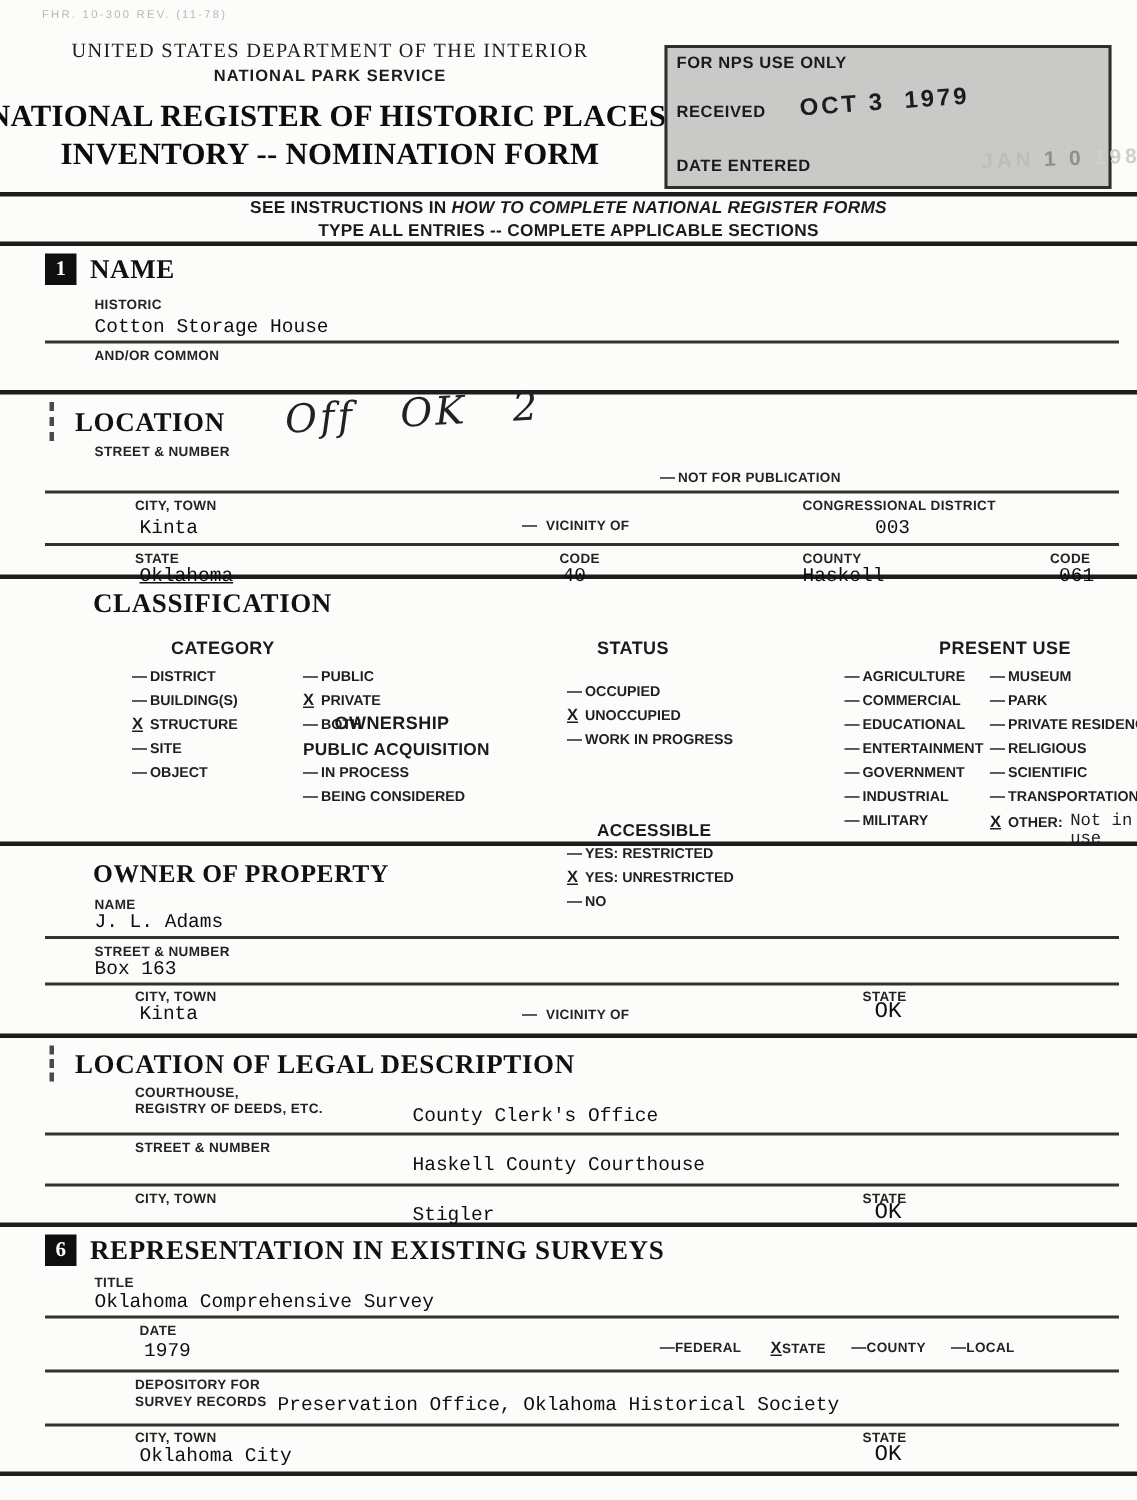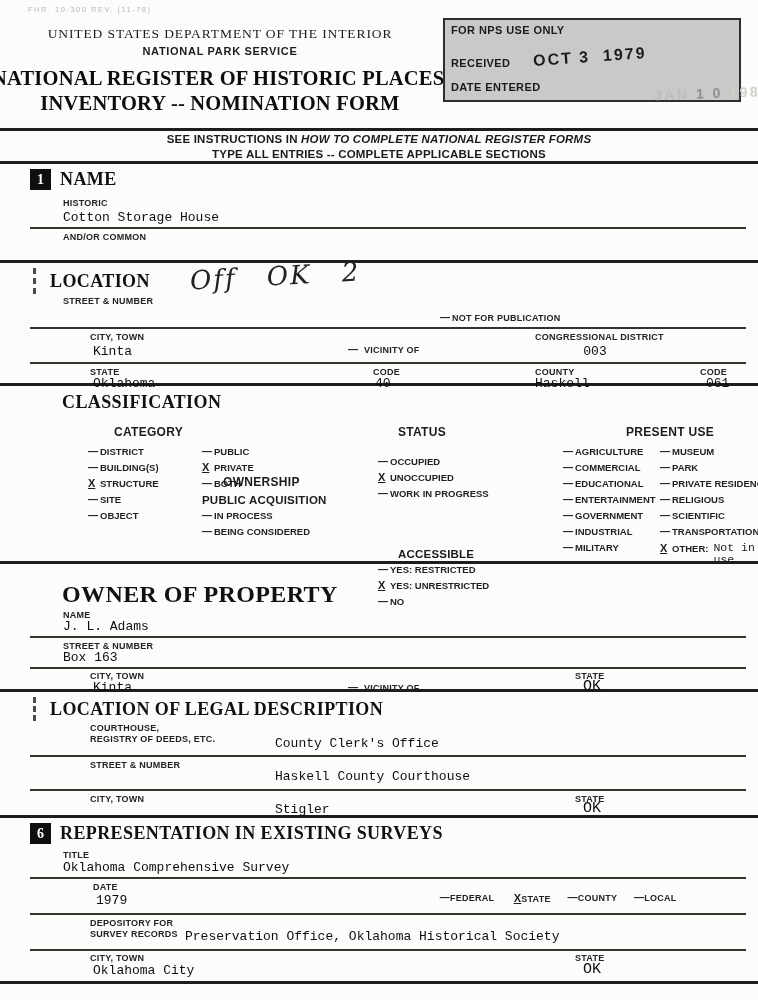--- a/index.html
+++ b/index.html
@@ -51,21 +51,21 @@
 
   <div class="abs" style="left:0;top:0;width:758px;height:128px;">
     <div class="abs formnum" style="left:28px;top:5px;">FHR. 10-300  REV. (11-78)</div>
     <div class="abs" style="left:0;top:26px;width:440px;">
       <div class="hdr-dept">UNITED STATES DEPARTMENT OF THE INTERIOR</div>
       <div class="hdr-agency">NATIONAL PARK SERVICE</div>
     </div>
     <div class="abs bigtitle" style="left:-8px;top:66px;">NATIONAL REGISTER OF HISTORIC PLACES</div>
     <div class="abs bigtitle" style="left:0;top:91px;width:440px;text-align:center;">INVENTORY -- NOMINATION FORM</div>
 
-    <div class="abs npsbox" style="left:443px;top:18px;width:298px;height:84px;">
+    <div class="abs npsbox" style="left:443px;top:30px;width:298px;height:96px;">
       <div class="abs npslbl" style="left:6px;top:4px;">FOR NPS USE ONLY</div>
       <div class="abs npslbl" style="left:6px;top:37px;">RECEIVED</div>
       <div class="abs stamp" style="left:88px;top:28px;">OCT 3  1979</div>
       <div class="abs npslbl" style="left:6px;bottom:6px;">DATE ENTERED</div>
       <div class="abs faintstamp" style="left:158px;top:50px;">
         <span style="color:#bdbdbb;">JAN</span><span style="color:#8f8f8d;"> 1 0</span><span style="color:#cfcfcc;"> 1980</span>
       </div>
     </div>
   </div>
 
@@ -102,21 +102,21 @@
       <div class="abs lbl" style="left:60px;top:3px;">CITY, TOWN</div>
       <div class="abs typed" style="left:63px;bottom:3px;">Kinta</div>
       <div class="abs lbl mkline" style="left:318px;bottom:6px;">
         <span class="mk" style="min-width:16px;">—</span><span>VICINITY OF</span>
       </div>
       <div class="abs lbl" style="left:505px;top:3px;">CONGRESSIONAL DISTRICT</div>
       <div class="abs typed" style="left:530px;bottom:3px;width:70px;text-align:center;">003</div>
     </div>
     <div class="row" style="height:30px;">
       <div class="abs lbl" style="left:60px;top:3px;">STATE</div>
-      <div class="abs typed" style="left:63px;bottom:3px;">Oklahoma</div>
+      <div class="abs typed" style="left:63px;bottom:3px;text-decoration:underline;">Oklahoma</div>
       <div class="abs lbl" style="left:343px;top:3px;">CODE</div>
       <div class="abs typed" style="left:345px;bottom:3px;">40</div>
       <div class="abs lbl" style="left:505px;top:3px;">COUNTY</div>
       <div class="abs typed" style="left:505px;bottom:3px;">Haskell</div>
       <div class="abs lbl" style="left:670px;top:3px;">CODE</div>
       <div class="abs typed" style="left:676px;bottom:3px;">061</div>
     </div>
   </div>
 
   <div class="sec" style="top:386px;height:178px;">
@@ -170,21 +170,21 @@
         <div class="ci"><span class="mk">—</span><span>PRIVATE RESIDENCE</span></div>
         <div class="ci"><span class="mk">—</span><span>RELIGIOUS</span></div>
         <div class="ci"><span class="mk">—</span><span>SCIENTIFIC</span></div>
         <div class="ci"><span class="mk">—</span><span>TRANSPORTATION</span></div>
         <div class="ci other-wrap"><span class="mk x">X</span><span>OTHER:</span><span class="other-typed">Not in use</span></div>
       </div>
     </div>
   </div>
 
   <div class="sec" style="top:564px;height:128px;">
-    <div class="serifhead" style="padding:20px 0 0 32px;font-size:24px;">OWNER OF PROPERTY</div>
+    <div class="serifhead" style="padding:8px 0 0 32px;font-size:17px;">OWNER OF PROPERTY</div>
     <div class="lbl" style="margin:5px 0 0 33px;">NAME</div>
     <div class="vrow thin" style="height:17px;padding-left:33px;">
       <span class="typed">J. L. Adams</span>
     </div>
     <div class="lbl" style="margin:3px 0 0 33px;">STREET &amp; NUMBER</div>
     <div class="vrow thin" style="height:17px;padding-left:33px;">
       <span class="typed">Box 163</span>
     </div>
     <div class="row" style="height:29px;">
       <div class="abs lbl" style="left:60px;top:2px;">CITY, TOWN</div>

